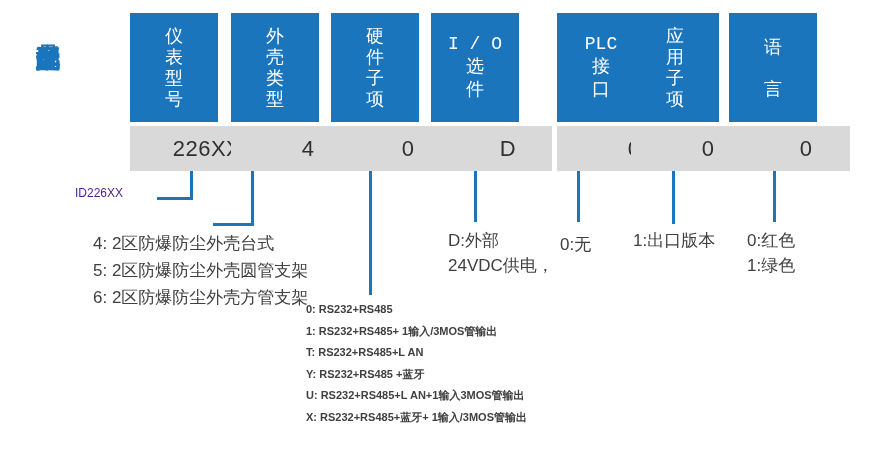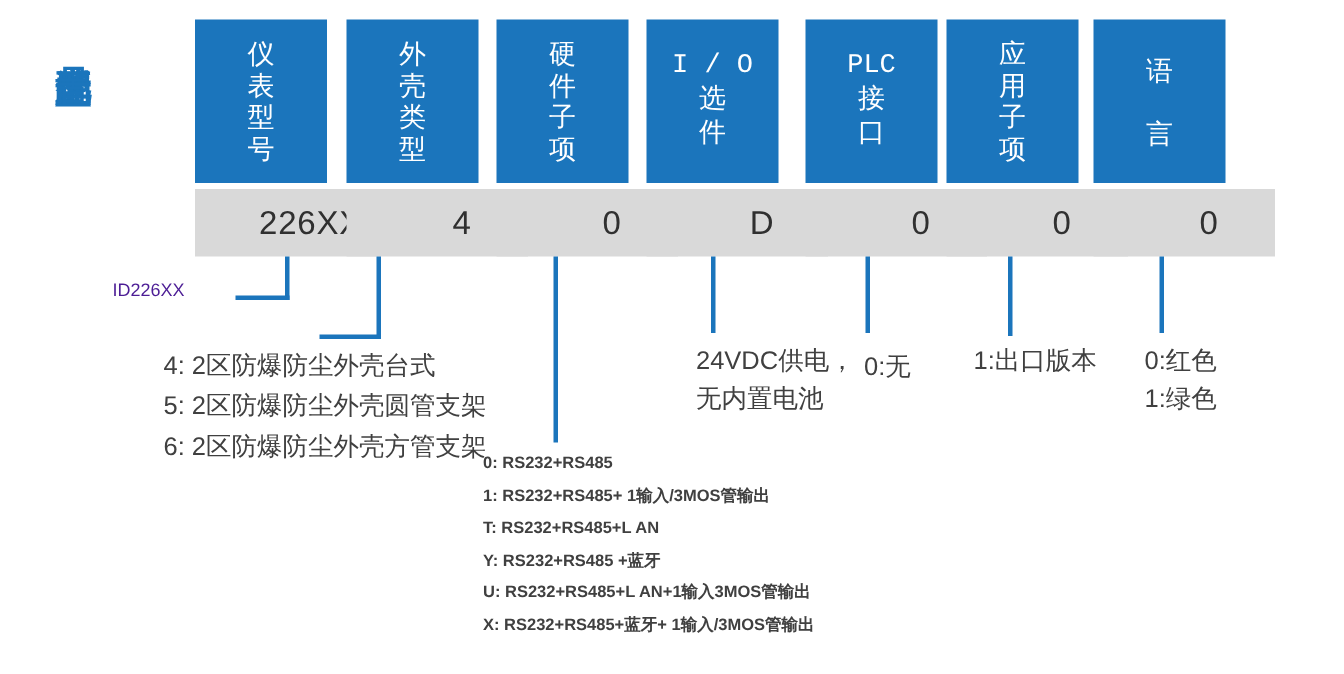--- a/index.html
+++ b/index.html
@@ -25,21 +25,21 @@
     color:#303030;display:flex;align-items:center;justify-content:center;
     font-size:22px;letter-spacing:0.5px;padding-left:33px;
   }
   .vline{position:absolute;width:3px;background:#1b75bc;}
   .hline{position:absolute;height:3px;background:#1b75bc;}
   .id-label{
     position:absolute;left:75px;top:186px;width:75px;font-size:12px;color:#4c1d95;
     white-space:nowrap;
   }
   .note{position:absolute;color:#404040;font-size:17px;white-space:nowrap;}
-  .note div{white-space:nowrap;margin-left:16px;}
+  .note div{white-space:nowrap;}
   .note.lh27 div{line-height:27px;}
   .note.lh25 div{line-height:25px;}
   .note.lh21 div{line-height:21.5px;font-size:11px;font-weight:bold;}
 </style>
 </head>
 <body>
 
 <div class="canvas">
 
   <div class="side-title">产品选型配置</div>
@@ -76,21 +76,21 @@
 
   <div class="col" style="left:431px;">
     <div class="col-header h3line">
       <span>I / O</span>
       <span>选</span>
       <span>件</span>
     </div>
     <div class="col-value">D</div>
   </div>
 
-  <div class="col" style="left:537px;">
+  <div class="col" style="left:557px;">
     <div class="col-header h3line">
       <span>PLC</span>
       <span>接</span>
       <span>口</span>
     </div>
     <div class="col-value">0</div>
   </div>
 
   <div class="col" style="left:631px;">
     <div class="col-header">
@@ -133,22 +133,22 @@
   <div class="note lh21" style="left:306px;top:299px;">
     <div>0: RS232+RS485</div>
     <div>1: RS232+RS485+ 1输入/3MOS管输出</div>
     <div>T: RS232+RS485+L AN</div>
     <div>Y: RS232+RS485 +蓝牙</div>
     <div>U: RS232+RS485+L AN+1输入3MOS管输出</div>
     <div>X: RS232+RS485+蓝牙+ 1输入/3MOS管输出</div>
   </div>
 
   <div class="note lh25" style="left:448px;top:228px;">
+    <div>D:外部</div>
     <div>24VDC供电，</div>
-    <div>无内置电池</div>
   </div>
 
   <div class="note lh25" style="left:560px;top:232px;">
     <div>0:无</div>
   </div>
 
   <div class="note lh25" style="left:633px;top:228px;">
     <div>1:出口版本</div>
   </div>
 

